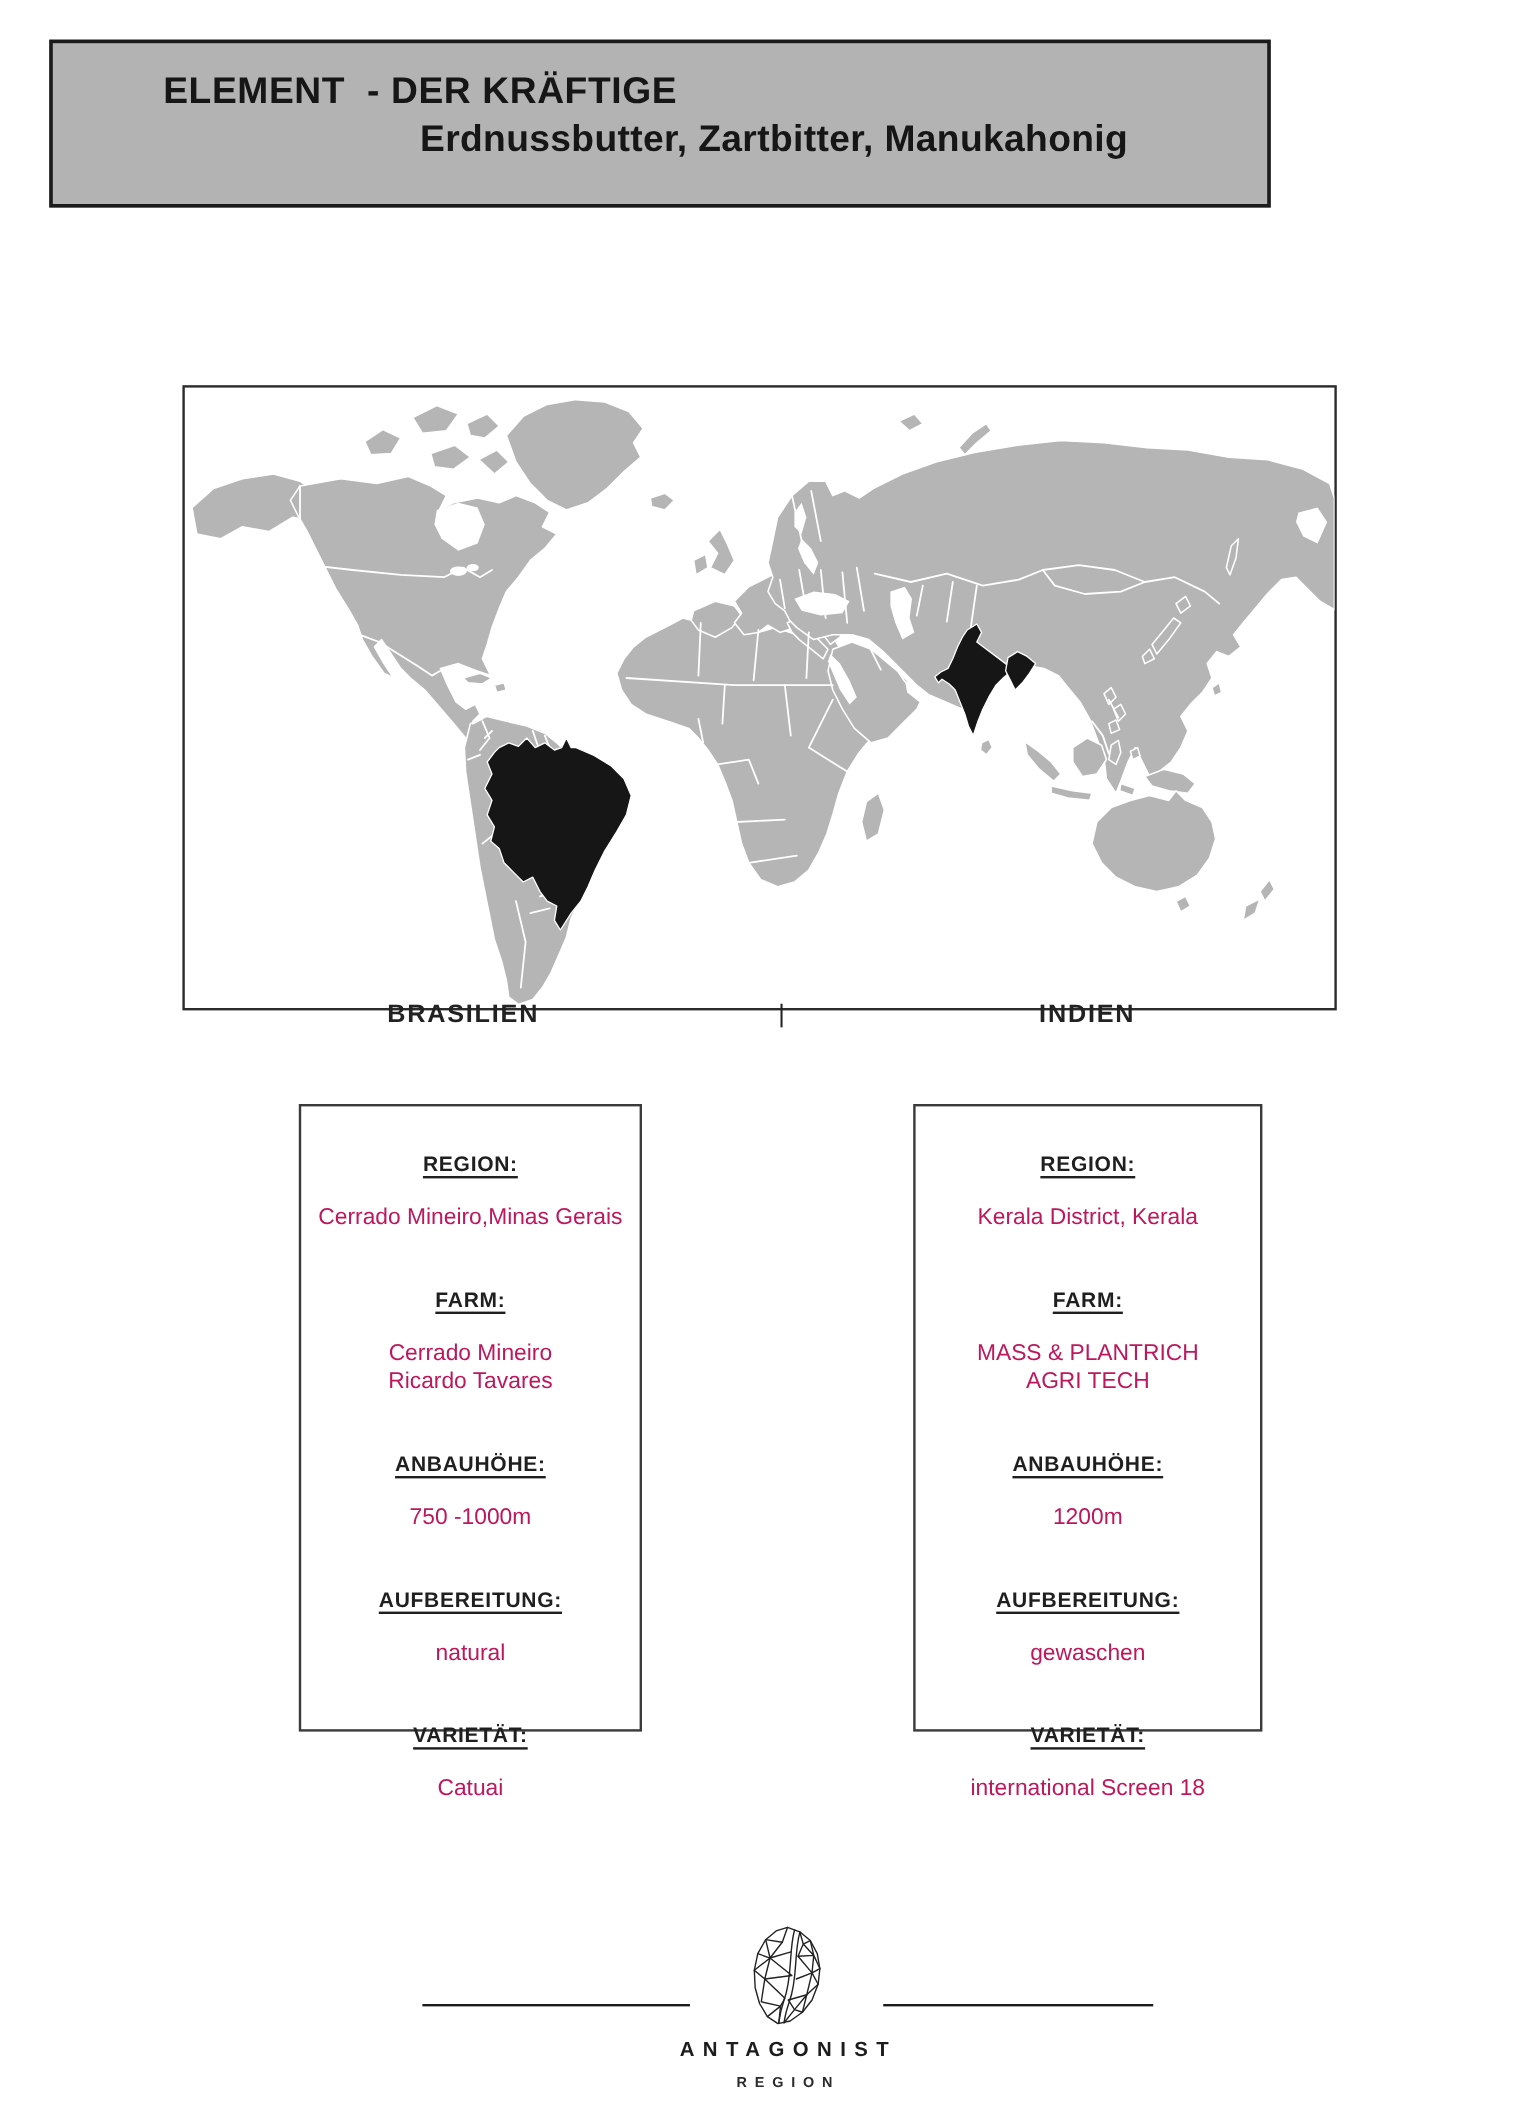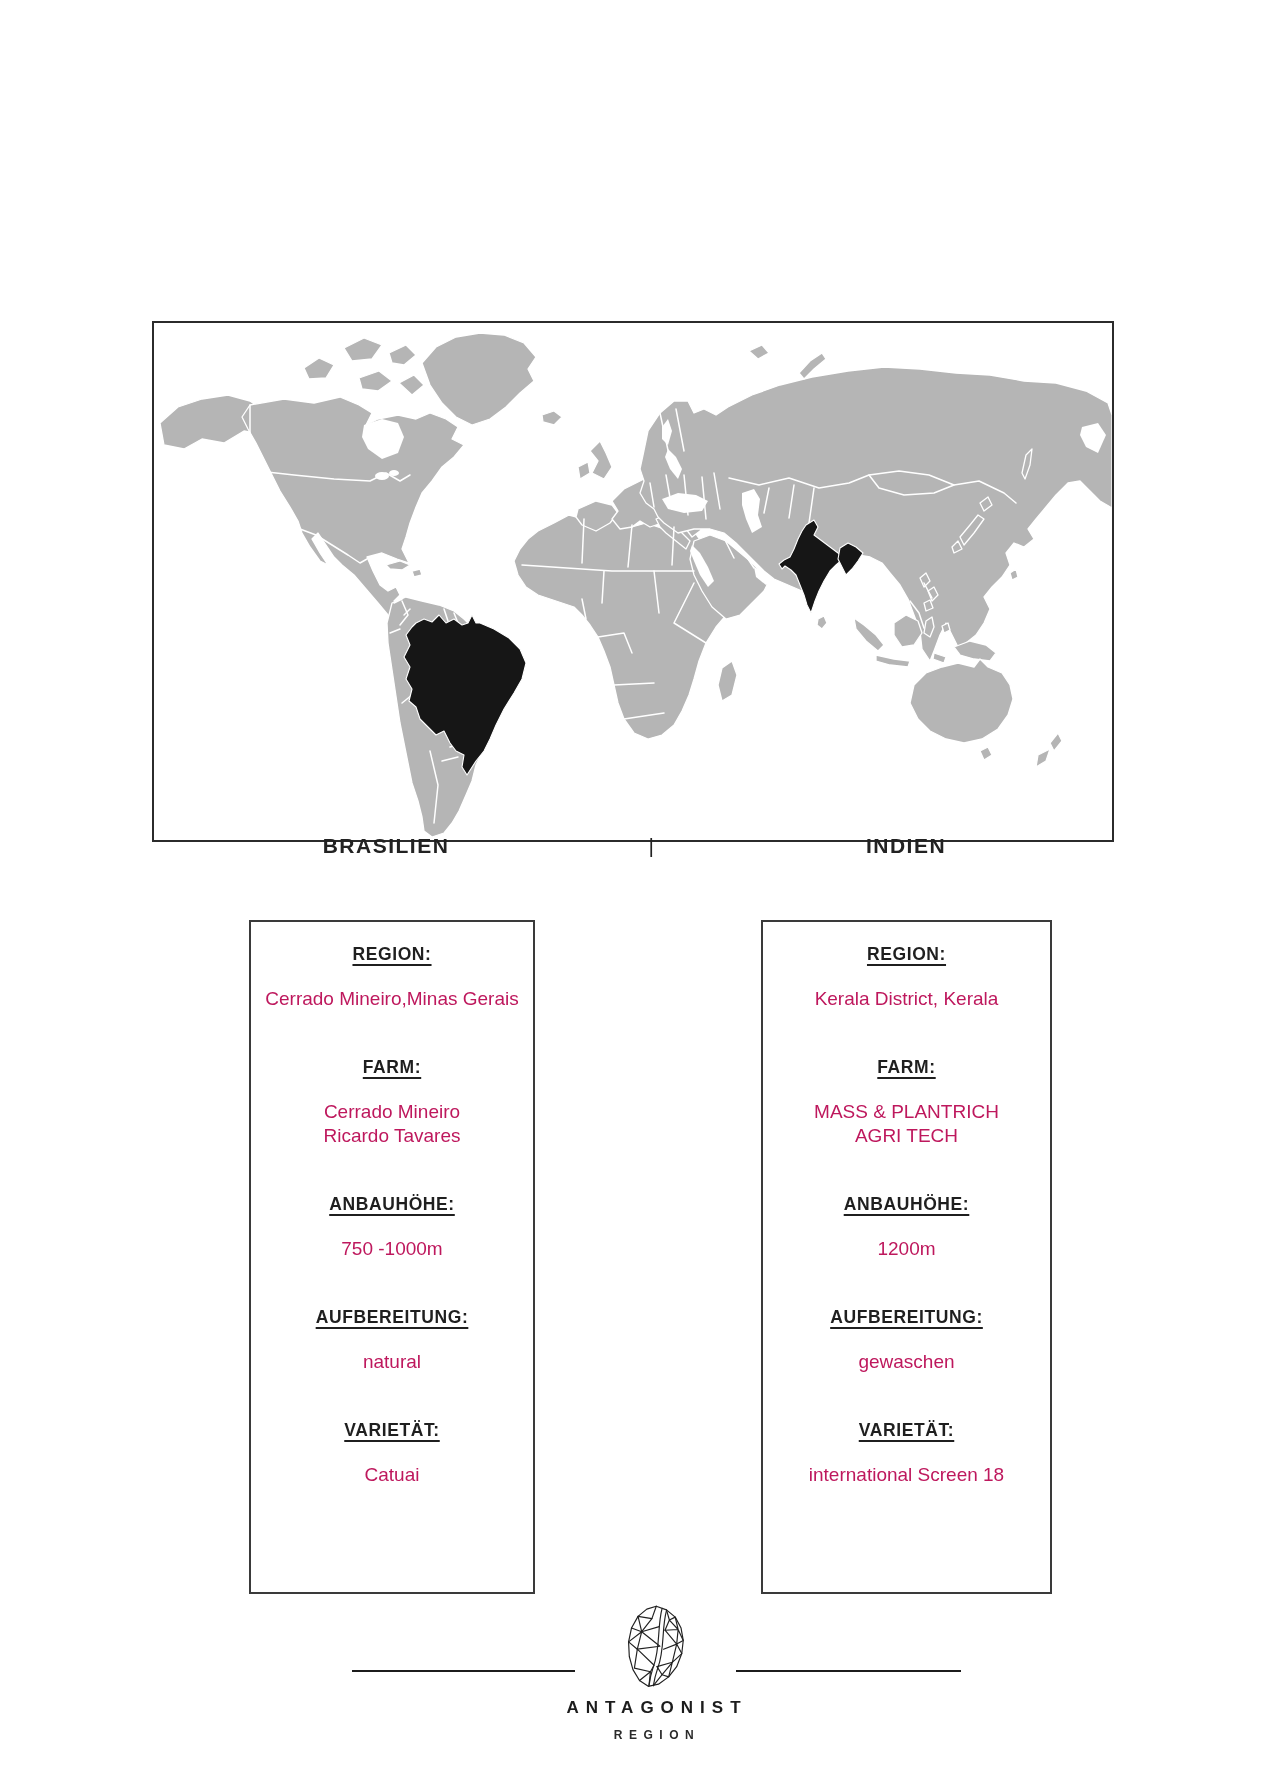--- a/index.html
+++ b/index.html
@@ -22,23 +22,23 @@
   .hl{fill:var(--highlight-black,#161616);stroke:#ffffff;stroke-width:1.1;stroke-linejoin:round;}
   .sea{fill:#ffffff;stroke:none;}
   .bline{fill:none;stroke:#ffffff;stroke-width:1.5;stroke-linejoin:round;stroke-linecap:round;}
 
   
   .clabel{position:absolute;top:834px;transform:translateX(-50%);font-size:21px;
       font-weight:bold;letter-spacing:1.5px;color:#222;}
   .clabel.div{font-weight:normal;}
 
   
-  .info-box{position:absolute;top:920px;height:674px;border:2px solid #3a3a3a;
+  .info-box{position:absolute;top:920px;height:523px;border:2px solid #3a3a3a;
       box-sizing:border-box;display:flex;flex-direction:column;align-items:center;
-      padding-top:20px;text-align:center;background:#fff;}
+      padding-top:36px;text-align:center;background:#fff;}
   .info-box.left{left:249px;width:286px;}
   .info-box.right{left:761px;width:291px;}
   .sec-h{font-size:17.5px;font-weight:bold;letter-spacing:.6px;color:#1f1f1f;
       text-decoration:underline;text-underline-offset:4px;text-decoration-thickness:2px;
       line-height:24px;margin-bottom:21px;}
   .sec-v{font-size:19px;color:#be185d;line-height:24px;margin-bottom:44px;white-space:pre-line;}
 
   
   .hr-line{position:absolute;height:2px;background:#1c1c1c;top:1670px;}
   .hr-line.l{left:352px;width:223px;}
@@ -48,20 +48,24 @@
   .brand{position:absolute;left:657px;top:1698px;transform:translateX(-50%);
       font-size:17px;font-weight:bold;letter-spacing:7px;color:#1c1c1c;white-space:nowrap;}
   .brand-sub{position:absolute;left:657px;top:1728px;transform:translateX(-50%);
       font-size:12px;font-weight:bold;letter-spacing:6.5px;color:#2a2a2a;white-space:nowrap;}
 </style>
 </head>
 <body>
 
 <div class="page">
 
+  <div class="header-box">
+    <div class="title-l1">ELEMENT  - DER KRÄFTIGE</div>
+    <div class="title-l2">Erdnussbutter, Zartbitter, Manukahonig</div>
+  </div>
 
   <div class="map-box">
     <svg viewBox="0 0 958 517">
 
       <path class="land" d="M6,100 L24,84 L48,76 L74,72 L96,78 L110,88 L100,100 L112,112 L90,108 L70,120 L48,116 L30,126 L10,122 Z"></path>
       <path class="land" d="M96,82 L130,76 L160,80 L186,74 L205,82 L218,90 L212,102 L224,96 L244,92 L262,96 L276,90 L292,96 L304,104 L298,116 L310,122 L300,134 L288,144 L278,158 L268,170 L262,184 L256,200 L252,214 L248,226 L255,240 L243,236 L228,230 L213,234 L219,248 L226,262 L234,268 L242,264 L246,272 L240,278 L248,286 L258,294 L264,304 L258,312 L250,310 L244,302 L234,292 L224,280 L212,266 L200,252 L188,242 L180,234 L172,222 L164,210 L158,216 L166,230 L174,242 L166,238 L156,224 L148,210 L144,198 L136,184 L126,168 L118,152 L110,136 L102,120 L94,106 L88,94 Z"></path>
 
       <path class="land" d="M150,45 L165,35 L180,42 L172,55 L155,56 Z"></path>
       <path class="land" d="M190,25 L210,15 L228,22 L218,36 L198,38 Z"></path>
       <path class="land" d="M235,30 L252,22 L262,32 L250,42 L238,40 Z"></path>

